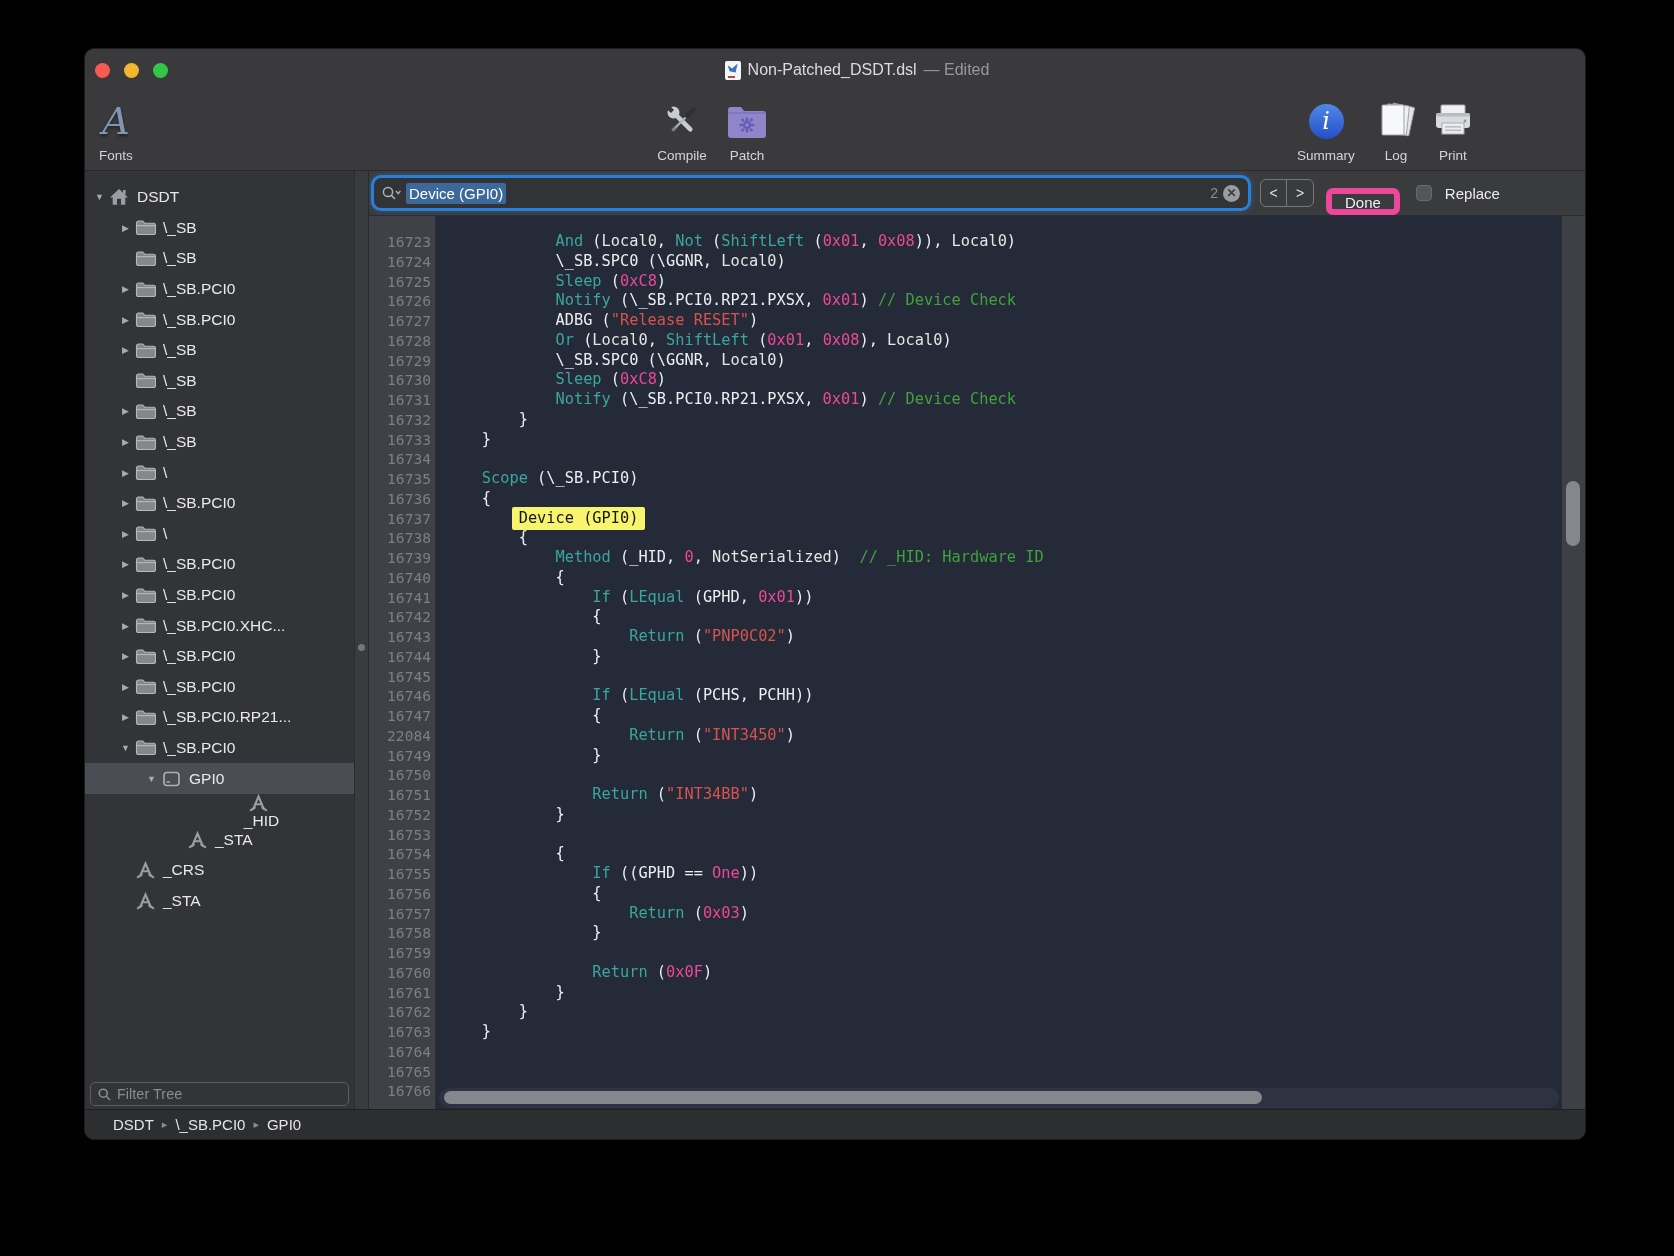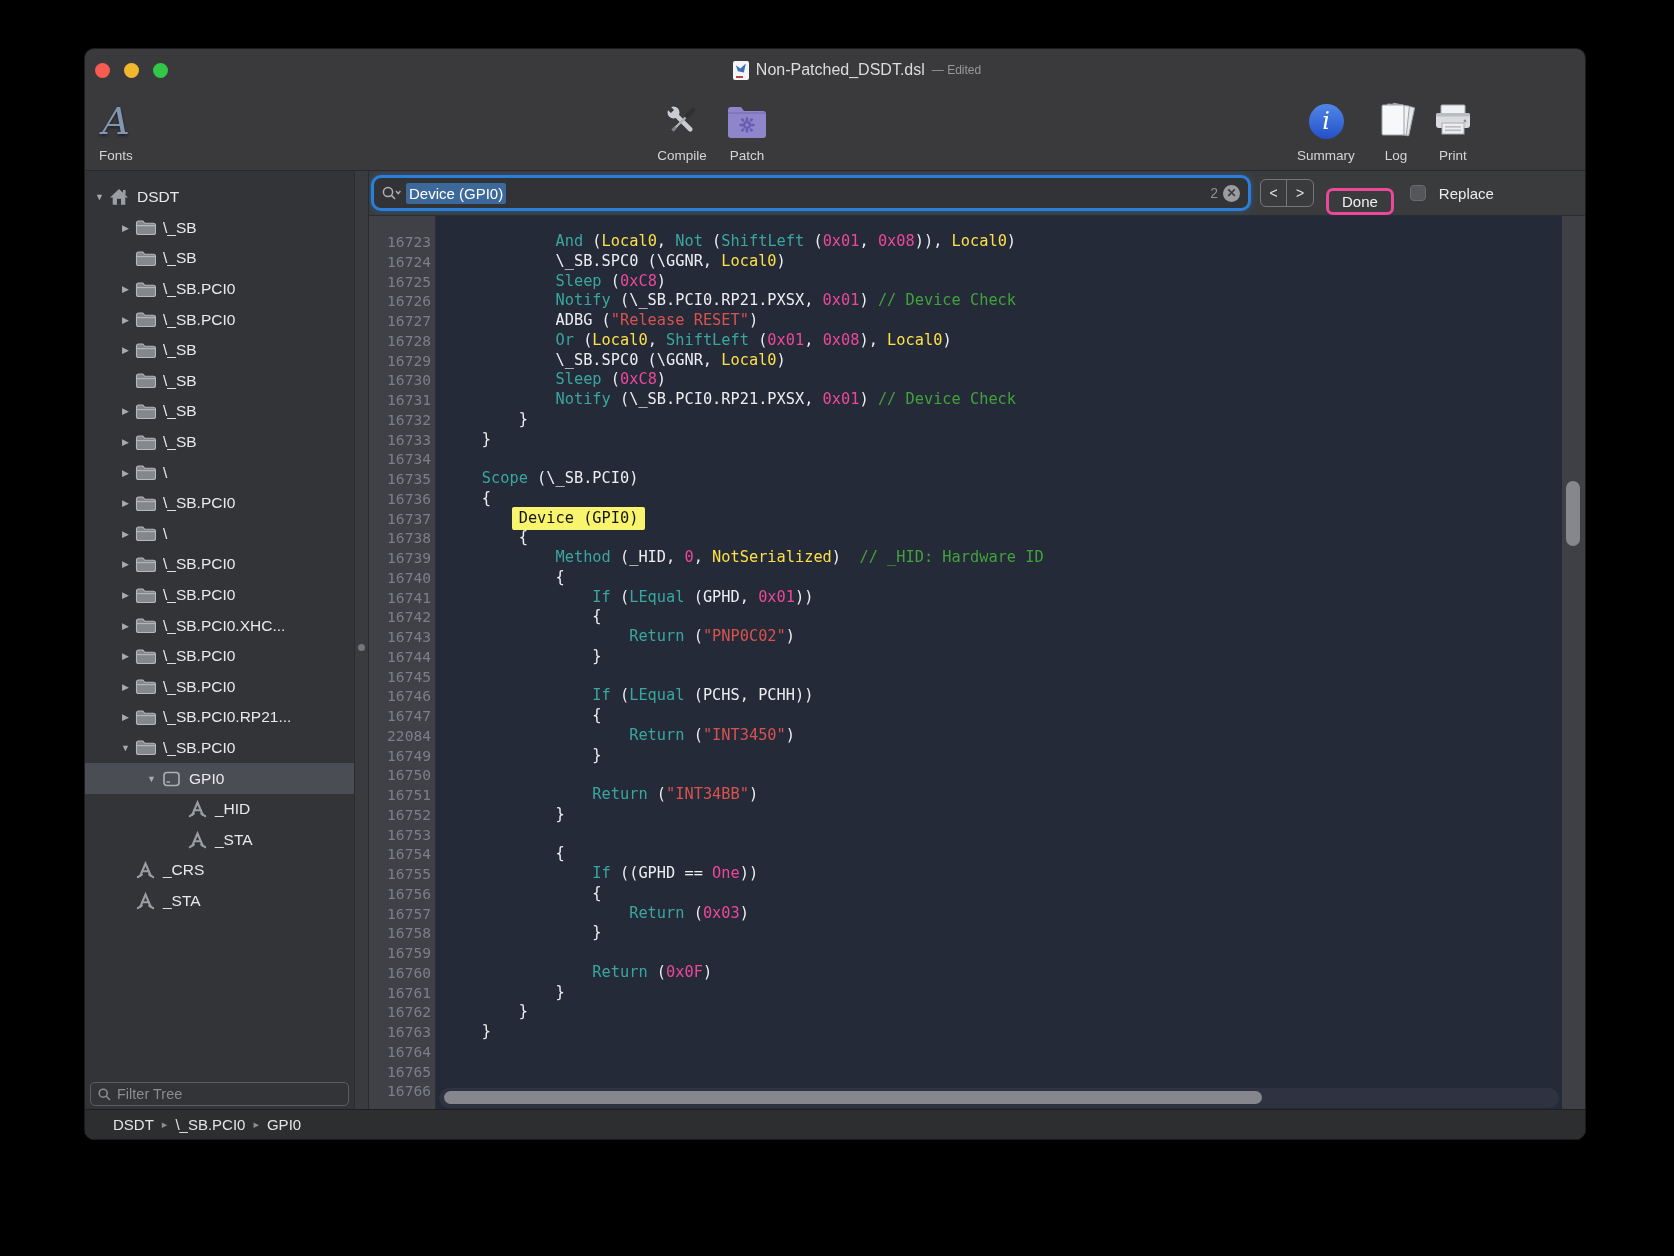--- a/index.html
+++ b/index.html
@@ -14,21 +14,21 @@
   .titlebar { height:42px; position:relative; display:flex; align-items:center; justify-content:center; flex:none; }
   .traffic { position:absolute; left:10px; top:14px; display:flex; gap:14px; }
   .light { width:15px; height:15px; border-radius:50%; }
   .light.red{ background:#f75b51; } .light.yellow{ background:#f3b62f; } .light.green{ background:#33c748; }
   .title-wrap{ display:flex; align-items:center; gap:7px;padding-left:44px; }
   .doc-icon{ width:16px; height:19px; position:relative; background:#f4f5f7; border-radius:2px; }
   .doc-icon:before{ content:""; position:absolute; left:3px; top:3px; width:10px; height:9px;
                     background:#3f6fb5; clip-path:polygon(0 20%,45% 55%,100% 0,80% 100%,20% 85%); }
   .doc-icon:after{ content:""; position:absolute; left:3px; bottom:2px; width:7px; height:2px; background:#b8473f; }
   .title-text{ font-size:16px; color:#dcdcde; }
-  .title-suffix{ font-size:12px; color:#98989b; }
+  .title-suffix{ font-size:16px; color:#98989b; }
 
   
   .toolbar{ height:80px; position:relative; flex:none; border-bottom:1px solid #29292b; }
   .tb-item{ position:absolute; top:6px; width:90px; display:flex; flex-direction:column; align-items:center; }
   .tb-icon{ height:48px; display:flex; align-items:center; justify-content:center; }
   .tb-label{ font-size:13.5px; color:#d4d4d6; margin-top:3px; }
   .fonts-a{ font-family:"DejaVu Serif", serif; font-style:italic; font-size:38px; color:#8096b2;
             text-shadow:0 2px 3px rgba(0,0,0,.45); line-height:1; }
   .summary-circle{ width:35px; height:35px; border-radius:50%;
             background:linear-gradient(#5187e8,#2450c7); display:flex; align-items:center; justify-content:center;
@@ -48,35 +48,35 @@
                  display:flex; align-items:center; padding:0 8px; gap:5px; }
   .mag-wrap{ display:flex; align-items:center; color:#aeb0b4; }
   .sel-text{ font-size:15px; color:#fff; background:#3d689a; padding:2px 3px; border-radius:2px; white-space:pre; }
   .spacer{ flex:1; }
   .match-count{ font-size:14px; color:#8e9095; }
   .clear-btn{ width:17px; height:17px; border-radius:50%; background:#9a9ca0; color:#3a3b3e;
               font-size:12px; font-weight:bold; display:flex; align-items:center; justify-content:center; cursor:default; }
   .seg{ display:flex; margin-left:12px; border:1px solid #76777a; border-radius:6px; overflow:hidden; }
   .seg button{ width:26px; height:26px; background:transparent; border:none; color:#e3e3e5; font-size:14px; }
   .seg button:first-child{ border-right:1px solid #76777a; }
-  .done-btn{ margin-left:12px; height:27px; padding:0 13px; background:transparent; border:3px solid #ec4899;
+  .done-btn{ margin-left:12px; height:27px; padding:0 13px; background:transparent; border:6px solid #ec4899;
              border-radius:7px; color:#f0f0f2; font-size:15px;margin-top:16px; }
   .replace-wrap{ margin-left:16px; display:flex; align-items:center; gap:13px; }
   .checkbox{ width:16px; height:16px; border-radius:4px; background:#55565a; border:1px solid #696a6e; }
   .replace-label{ font-size:15px; color:#ececee; }
 
   
   .editor{ flex:1; display:flex; min-height:0; position:relative; background:#252a38; }
   .gutter{ width:67px; flex:none; background:#3f4146; border-right:1px solid #2c2f36; padding-top:16px; text-align:right; }
   .ln{ height:19.75px; line-height:19.75px; font-family:"DejaVu Sans Mono", monospace; font-size:14.6px;
        color:#7c7f85; padding-right:4px; }
   .code{ flex:1; min-width:0; padding:16px 0 0 9px; overflow:hidden; }
   .code-line{ height:19.75px; line-height:19.75px; font-family:"DejaVu Sans Mono", monospace;
               font-size:15.3px; white-space:pre; color:#edeef2; }
-  .tok-k{ color:#3aa79f; } .tok-v{ color:#fde047; } .tok-n{ color:#ec4899; }
+  .tok-k{ color:#3aa79f; } .tok-v{ color:#e5e5e5; } .tok-n{ color:#ec4899; }
   .tok-c{ color:#42a23c; } .tok-s{ color:#d8534f; } .tok-p{ color:#edeef2; }
   .tok-hl{ background:#f8f46e; color:#141414; padding:2px 7px 3px 7px; margin-left:-7px; border-radius:2px; }
   .vlane{ width:23px; flex:none; background:#3e4045; position:relative; }
   .vthumb{ position:absolute; left:4px; top:265px; width:14px; height:65px; border-radius:7px; background:#85878c; }
   .htrack{ position:absolute; left:70px; right:26px; top:872px; height:20px; border-radius:10px; background:rgba(125,130,145,.10); }
   .hthumb{ position:absolute; left:75px; top:875px; width:818px; height:13px; border-radius:6.5px; background:#85878c; }
 
   
   .tree{ flex:1; padding-top:11px; overflow:hidden; }
   .tree-row{ height:30.6px; display:flex; align-items:center; font-size:15.5px; color:#e9e9eb; }
@@ -390,21 +390,21 @@
           <div class="tree-row sel" style="padding-left: 58px;">
             <span class="disc">▼</span>
             <span class="ticon">
               <svg width="19" height="16" viewBox="0 0 19 16">
                 <rect x="2" y="1.5" width="15" height="13" rx="3" fill="none" stroke="#aeb1b6" stroke-width="1.6"></rect>
                 <line x1="4.5" y1="11" x2="8" y2="11" stroke="#aeb1b6" stroke-width="1.4"></line>
               </svg>
             </span>
             <span class="tlabel">GPI0</span>
           </div>
-          <div class="tree-row" style="padding-left: 84px;">
+          <div class="tree-row" style="padding-left: 84px; flex-direction: column;">
             <span class="disc"></span>
             <span class="ticon">
               <svg width="19" height="18" viewBox="0 0 19 18">
                 <g stroke="#9a9da2" stroke-width="2.1" stroke-linecap="round" fill="none">
                   <path d="M4.2 15 L9.5 2.5 L14.8 15"></path>
                   <path d="M6.3 10.3 H12.7"></path>
                   <path d="M1.8 16.2 L5.8 13.6"></path>
                   <path d="M17.2 16.2 L13.2 13.6"></path>
                 </g>
               </svg>

